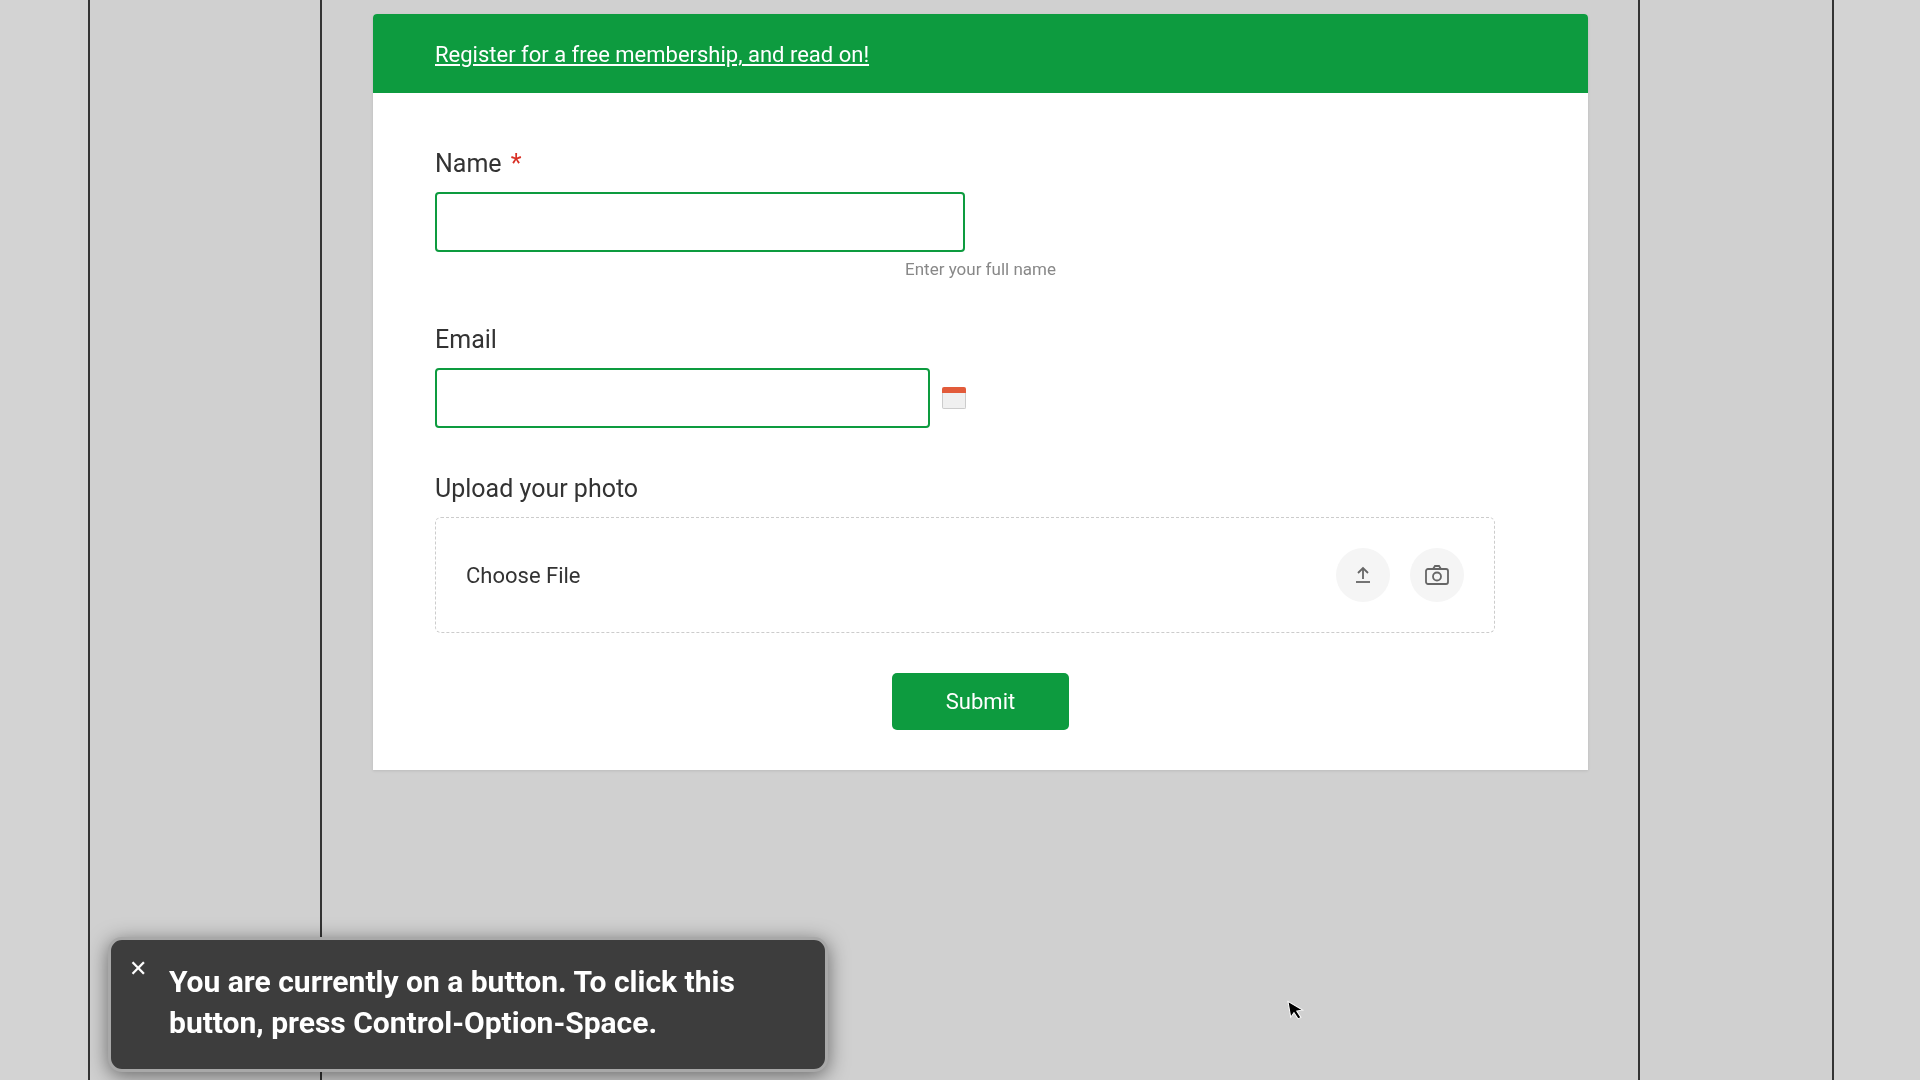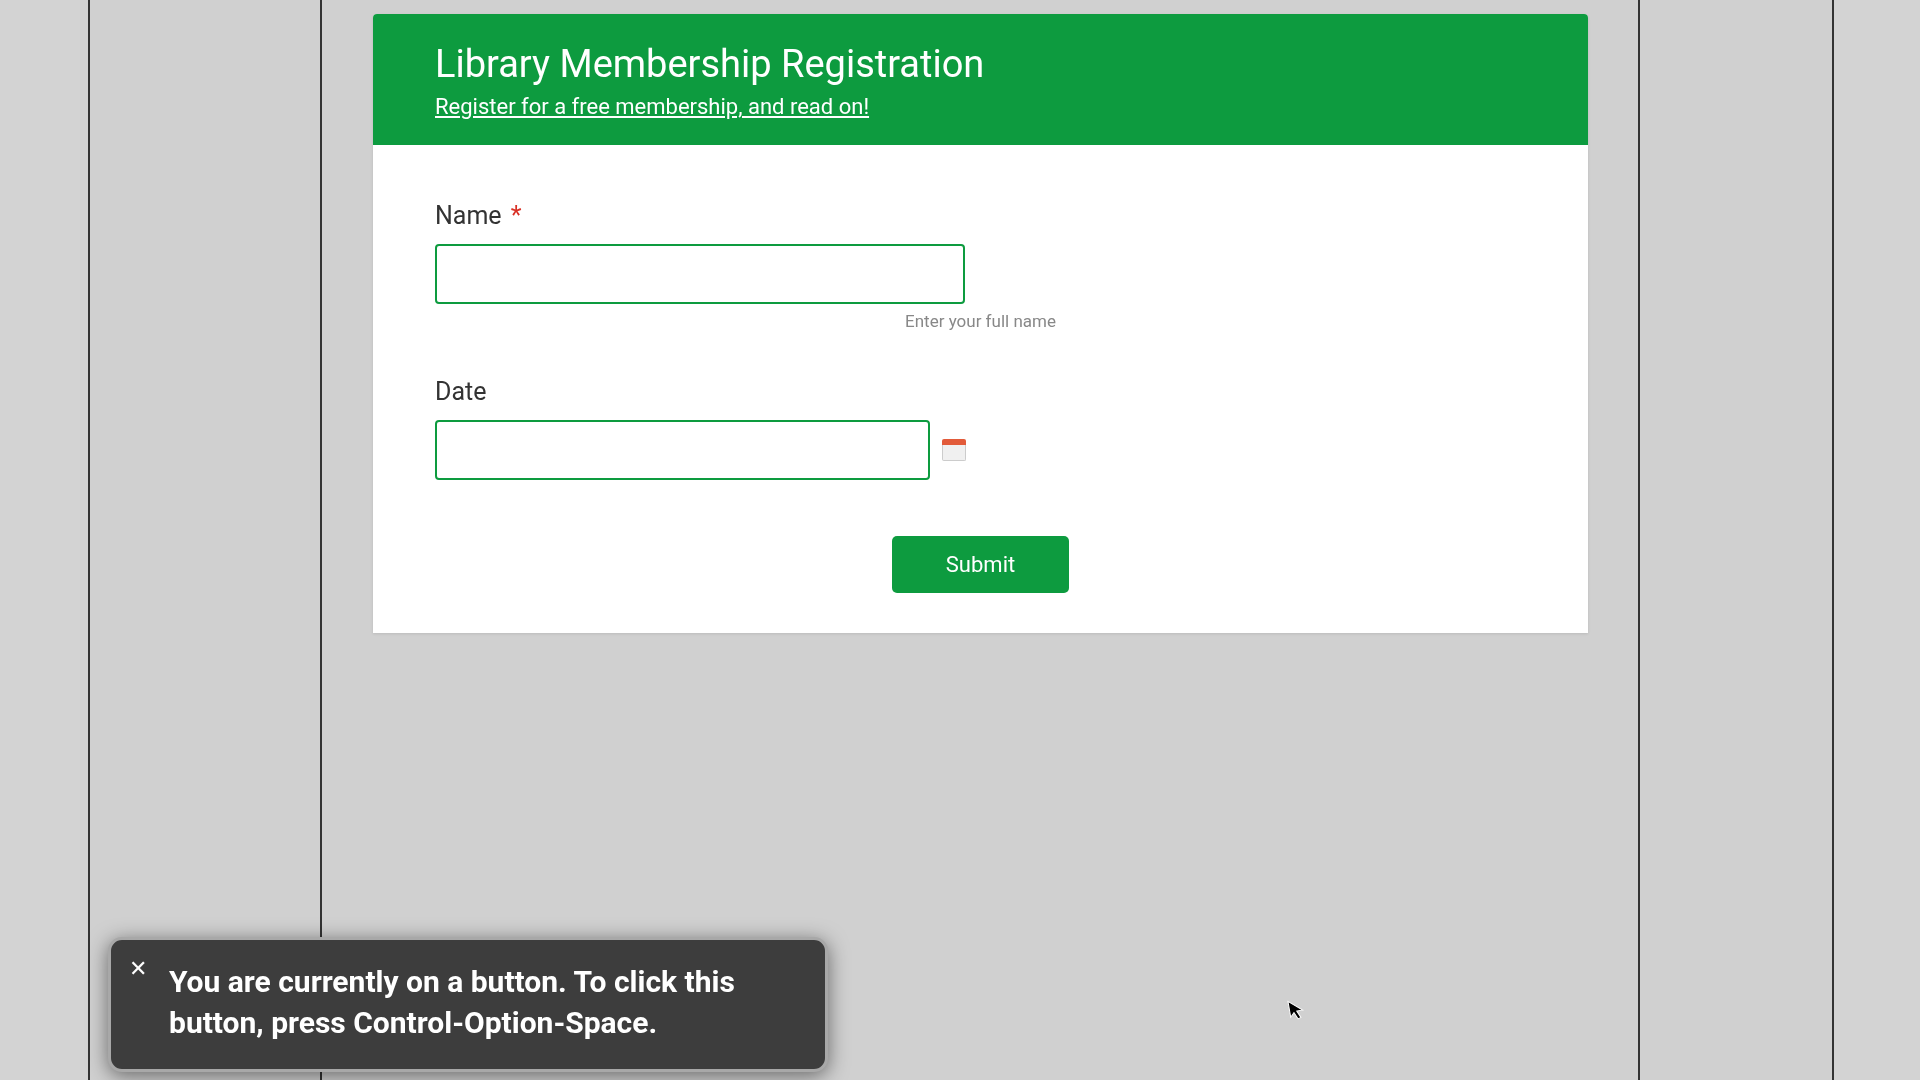--- a/index.html
+++ b/index.html
@@ -47,47 +47,68 @@
 <div class="right-gutter"></div>
 <div class="page-border-left"></div>
 <div class="page-border-right"></div>
 
 <div class="inner-border-left"></div>
 <div class="inner-border-right"></div>
 <div class="gray-zone"></div>
 
 <div class="form-container">
   <div class="form-header">
-    <h1 class="form-title">Library Membership Registration</h1>
     <p class="form-subtitle">Register for a free membership, and read on!</p>
   </div>
   <div class="form-body">
 
     <div class="field-group">
       <label class="field-label">
         <span>Name</span>
         <span class="required-star">*</span>
       </label>
       <input type="text" class="text-input" value="" style="">
       <div class="helper-text">Enter your full name</div>
     </div>
 
     <div class="field-group">
-      <label class="field-label">Date</label>
+      <label class="field-label">Email</label>
       <div class="date-row">
         <input type="text" class="date-input" value="" style="">
         <span class="calendar-icon">
           <span class="cal-top"></span>
           <span class="cal-body"></span>
         </span>
       </div>
     </div>
 
 
 
+    <div class="field-group" style="margin-bottom:30px;">
+      <label class="field-label">Upload your photo</label>
+      <div class="upload-area">
+        <span class="choose-file">Choose File</span>
+        <div class="upload-icons">
+          <div class="icon-circle">
+            <svg width="24" height="24" viewBox="0 0 24 24" fill="none" stroke="#666" stroke-width="1.8">
+              <path d="M12 16V5"></path>
+                <path d="M7 10l5-5 5 5"></path>
+                <path d="M5 19h14"></path>
+            </svg>
+          </div>
+          <div class="icon-circle">
+            <svg width="26" height="24" viewBox="0 0 26 24" fill="none" stroke="#666" stroke-width="1.8">
+              <rect x="2" y="6" width="22" height="15" rx="2"></rect>
+                <circle cx="13" cy="13.5" r="4"></circle>
+                <path d="M9 6l2-3h4l2 3"></path>
+            </svg>
+          </div>
+        </div>
+      </div>
+    </div>
 
     <div class="submit-wrap">
       <button class="submit-button">Submit</button>
     </div>
 
   </div>
 </div>
 
 <div class="voiceover-tip">
   <span class="vo-close">✕</span>

